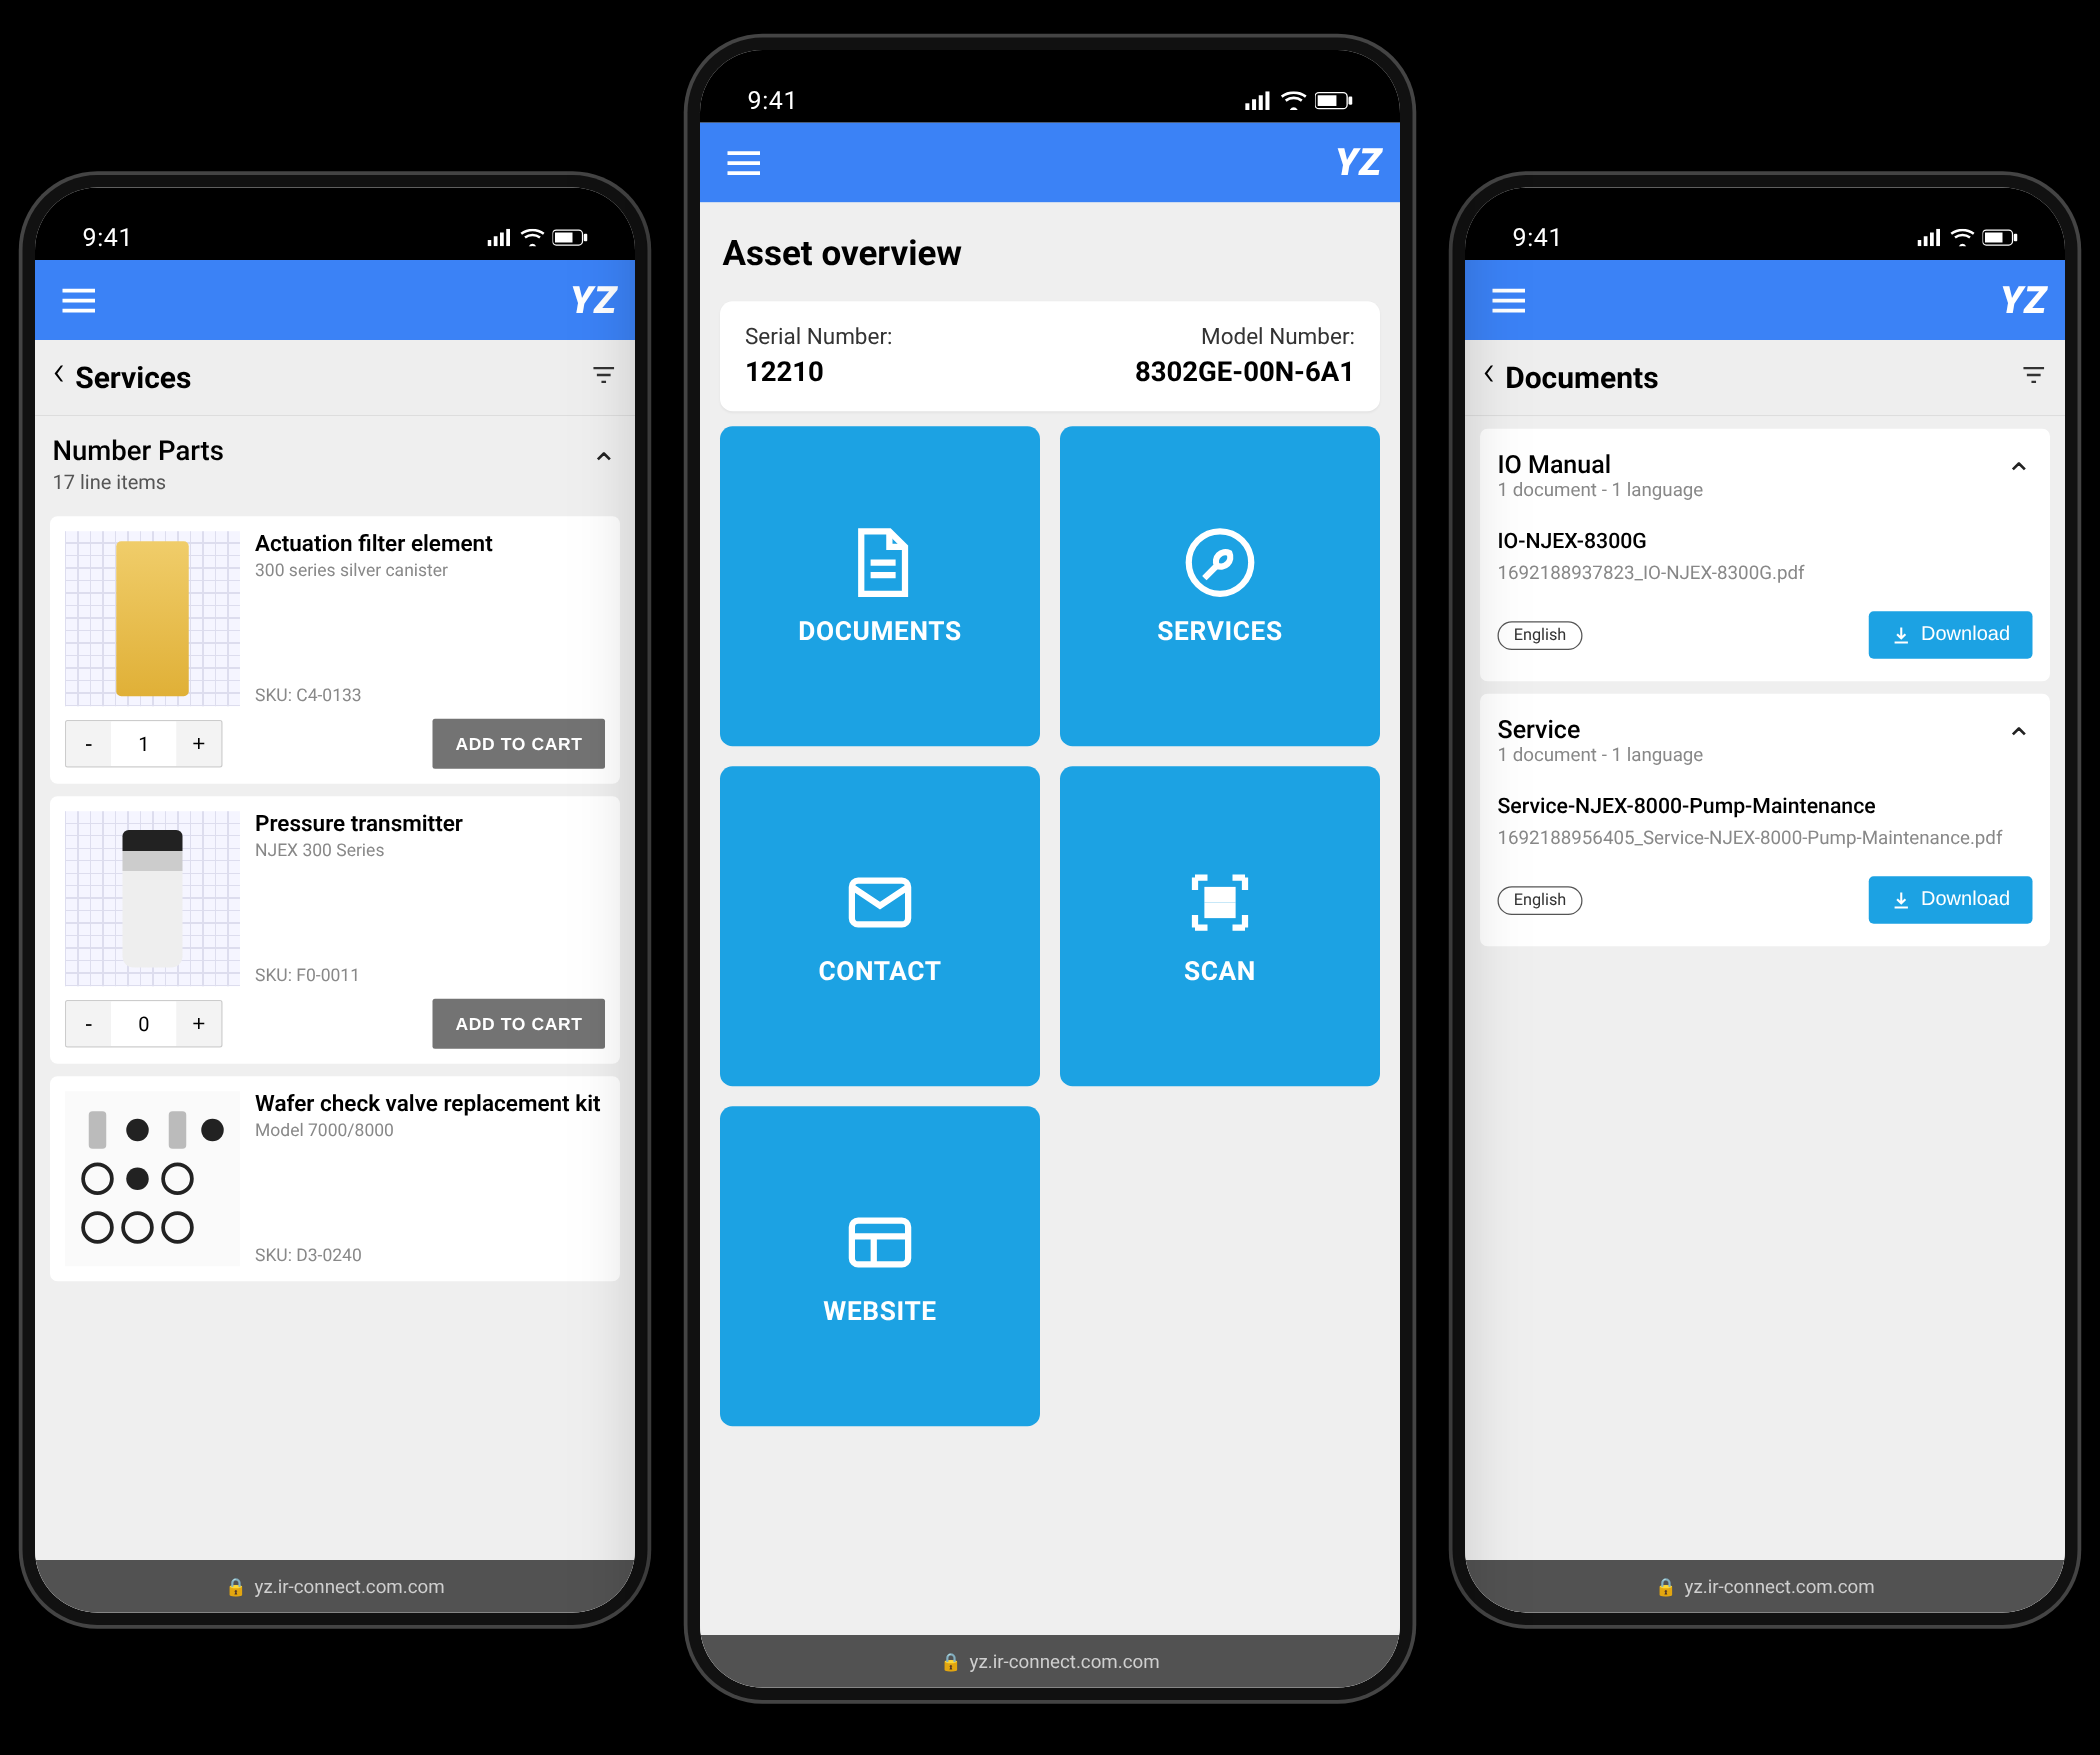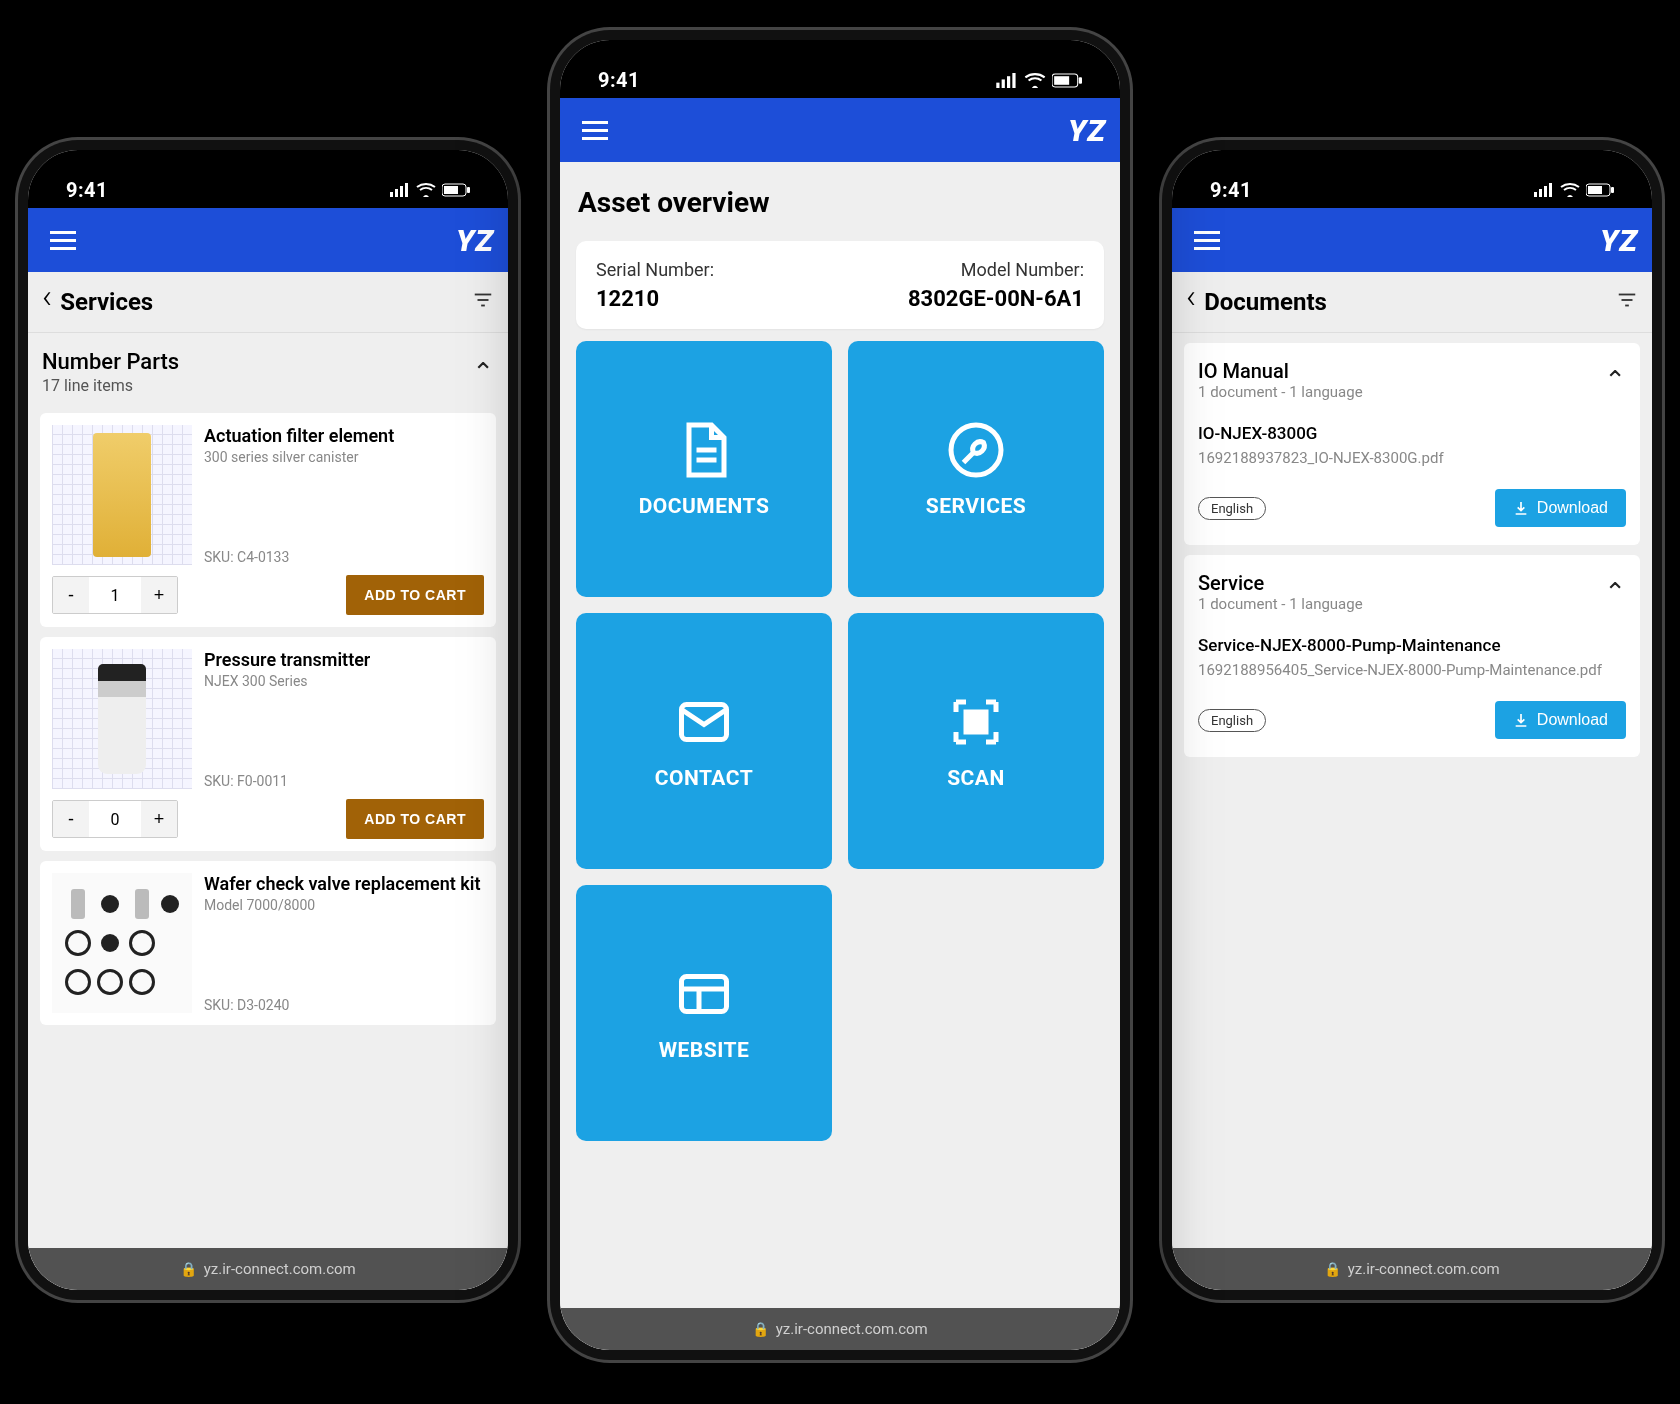--- a/index.html
+++ b/index.html
@@ -64,27 +64,27 @@
     height: 58px;
     background: #000;
     color: #fff;
     display: flex;
     align-items: center;
     justify-content: space-between;
     padding: 22px 38px 0 38px;
     position: relative;
     flex-shrink: 0;
   }
-  .statusbar .time { font-weight: 700; font-size: 20px; letter-spacing: .5px; }
+  .statusbar .time { font-weight: 400; font-size: 20px; letter-spacing: .5px; }
   .statusbar .right-indicators { display:flex; gap:6px; align-items:center; }
 
   
   .app-header {
     height: 64px;
-    background: #1d4ed8;
+    background: #3b82f6;
     display: flex;
     align-items: center;
     justify-content: space-between;
     padding: 0 14px;
     flex-shrink: 0;
   }
   .hamburger { display:flex; flex-direction:column; gap:5px; cursor:pointer; padding:8px; }
   .hamburger span { width:26px; height:3px; background:#fff; display:block; }
   .logo { font-size: 30px; font-weight: 900; font-style: italic; color:#fff; letter-spacing: 1px; }
 
@@ -207,21 +207,21 @@
     align-items:stretch;
     border:1px solid #ccc;
     border-radius:2px;
     overflow:hidden;
     height:38px;
   }
   .qty button { width:36px; background:#f3f3f3; border:none; font-size:18px; cursor:pointer; }
   .qty .n { width:52px; display:flex;align-items:center;justify-content:center;background:#fff;font-size:16px; }
 
   .btn-primary {
-    background:#a16207;
+    background:#737373;
     color:#fff;
     border:none;
     padding: 12px 18px;
     font-weight:700;
     letter-spacing:.5px;
     border-radius:2px;
     cursor:pointer;
     font-size:14px;
   }
   .btn-download {

